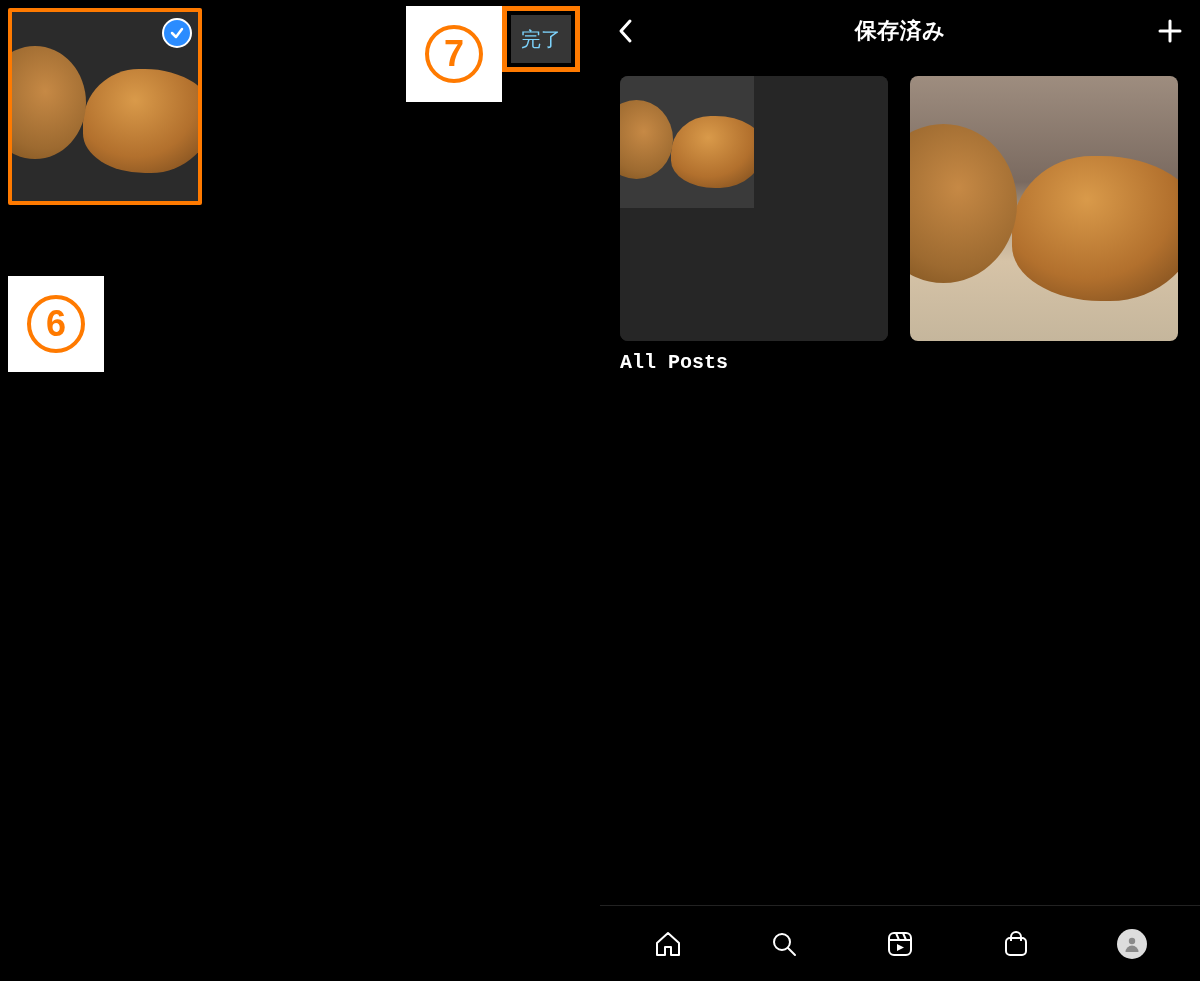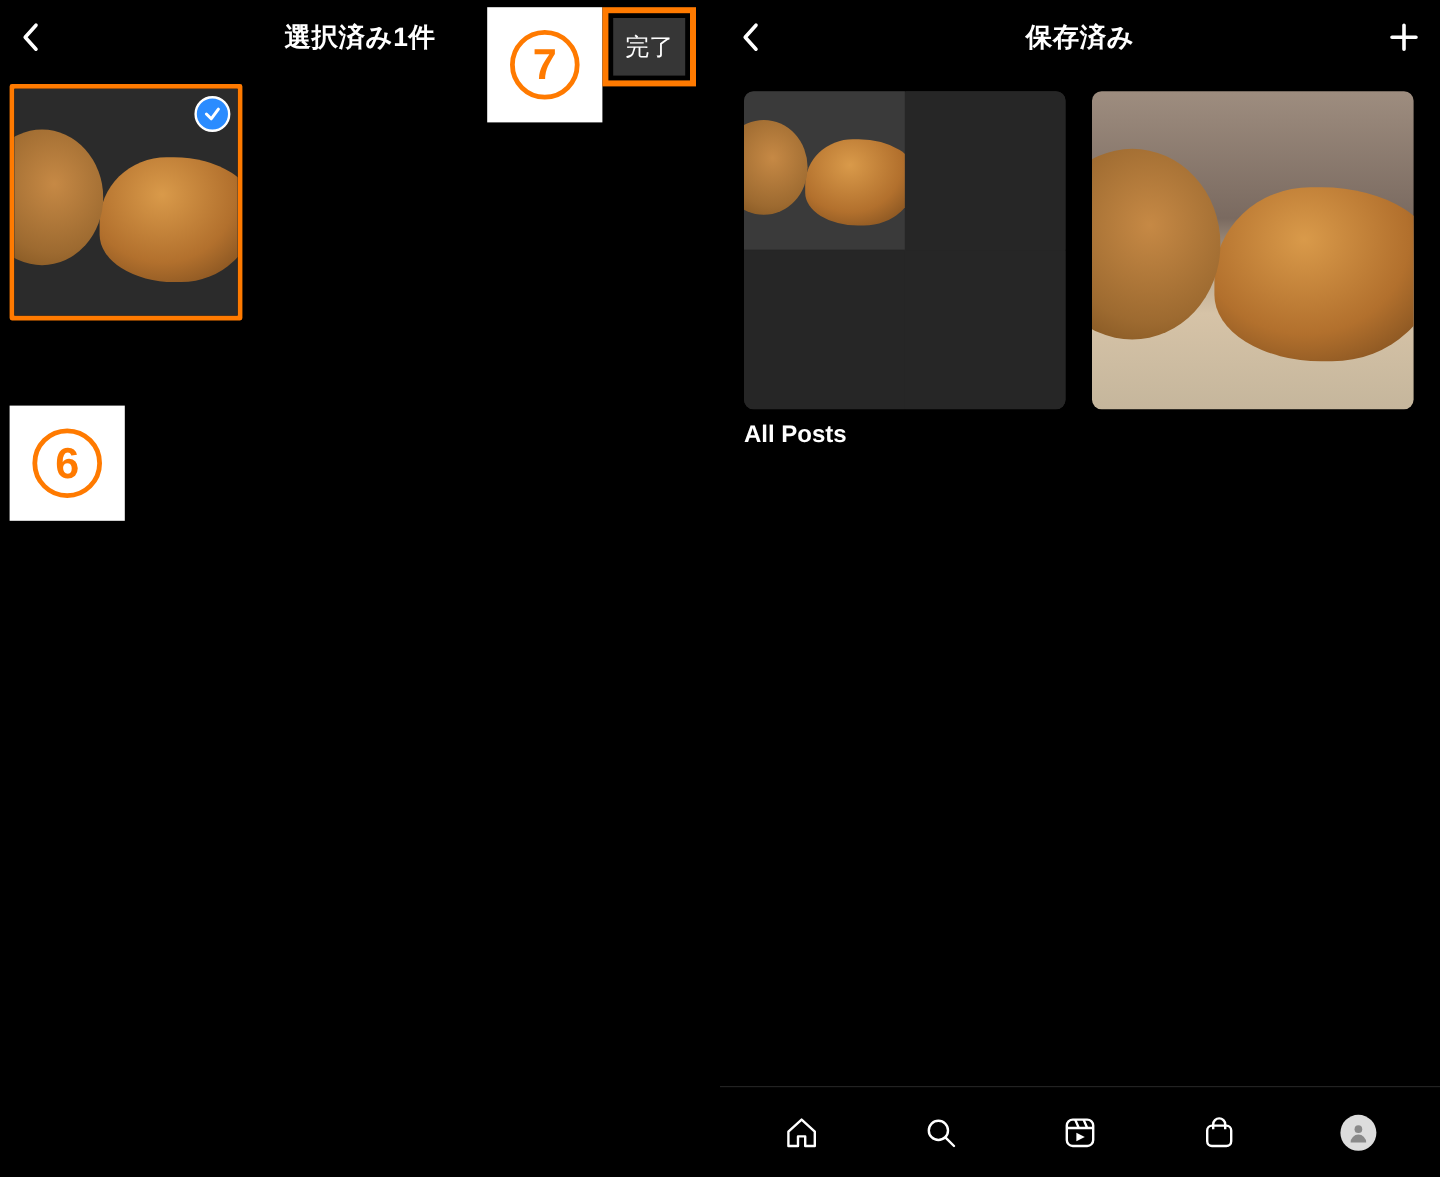--- a/index.html
+++ b/index.html
@@ -98,21 +98,21 @@
       position: absolute;
       top: 6px;
       right: 20px;
       border: 5px solid #ff7a00;
       padding: 4px;
     }
     .done-btn {
       width: 60px;
       height: 48px;
       background: #363636;
-      color: #ffffff;
+      color: #7dd3fc;
       font-size: 20px;
       display: flex;
       align-items: center;
       justify-content: center;
       font-weight: 500;
     }
 
     
     .collections {
       display: flex;
@@ -133,20 +133,21 @@
       grid-template-rows: 1fr 1fr;
       gap: 1px;
     }
     .cover.single { display: block; }
     .cover .cell { background: #262626; }
     .cover .cell.photo { background: #3a3a3a; }
     .coll-label {
       margin-top: 10px;
       font-size: 20px;
       font-weight: 600;
+      font-family: Liberation Mono, monospace;
     }
 
     
     .shiba {
       background:
         linear-gradient(180deg, #9e8d7f 0%, #7a6a60 40%, #b9a790 55%, #d6c3a7 70%, #c5b69c 100%);
       position: relative;
       overflow: hidden;
     }
     .shiba::before {
@@ -193,29 +194,20 @@
       background: #ddd;
       display: flex;
       align-items: center;
       justify-content: center;
     }
   </style>
 </head>
 <body>
 
 <div class="panel">
-  <div class="header">
-    <span class="back-icon">
-      <svg width="20" height="28" viewBox="0 0 20 28" fill="none">
-          <path d="M14 4 L5 14 L14 24" stroke="#fff" stroke-width="3" stroke-linecap="round" stroke-linejoin="round"></path>
-        </svg>
-    </span>
-    <span class="header-title">選択済み1件</span>
-    <span style="width:20px"></span>
-  </div>
 
   <div class="content">
     <div class="sel-thumb">
       <div class="img shiba"></div>
       <div class="check">
         <svg width="16" height="16" viewBox="0 0 16 16">
             <path d="M3 8 L7 12 L13 4" stroke="#fff" stroke-width="2.5" fill="none" stroke-linecap="round" stroke-linejoin="round"></path>
           </svg>
       </div>
     </div>

